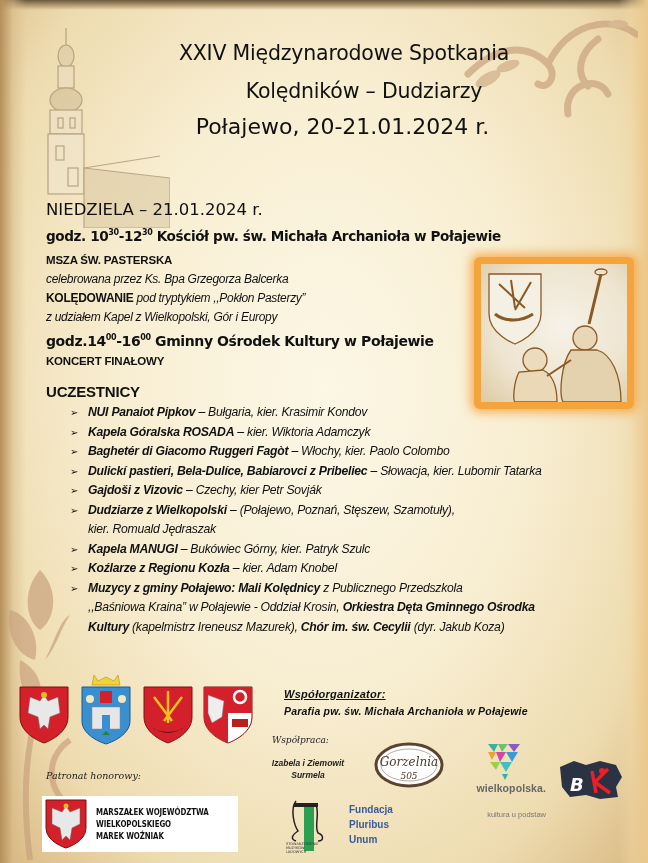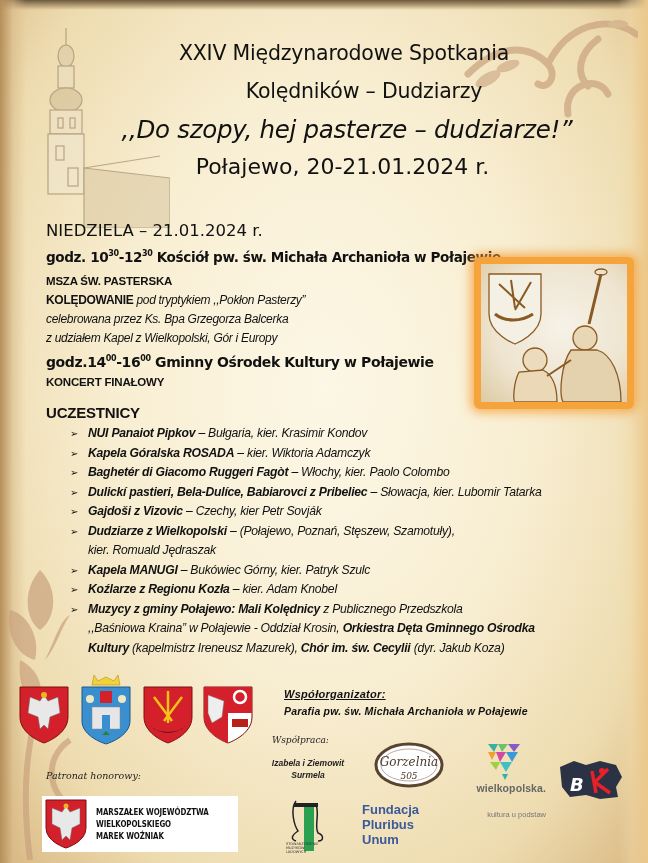--- a/index.html
+++ b/index.html
@@ -43,21 +43,21 @@
   .title-line2 { padding-left: 40px; margin-left: 40px; }
   .title-quote {
     font-family: "DejaVu Sans", sans-serif; font-style: italic;
     font-size: 24.5px; line-height: 40px; letter-spacing: -0.3px; padding-left: 46px;
   }
   .title-place {
     font-family: "DejaVu Sans", sans-serif;
     font-size: 22px; line-height: 34px; padding-left: 37px;
   }
 
-  .content { position: absolute; left: 46px; top: 198px; width: 580px; margin-top: 21px; }
+  .content { position: absolute; left: 46px; top: 198px; width: 580px; }
   .day-heading {
     font-family: "DejaVu Sans", sans-serif;
     font-size: 16.5px; line-height: 24px; color: #111;
   }
   .time-line {
     font-family: "DejaVu Sans", sans-serif;
     font-size: 13.6px; font-weight: bold; line-height: 22px; margin-left: 0;
     letter-spacing: -0.4px;
   }
   .time-line sup { font-size: 8px; vertical-align: 6px; }
@@ -124,22 +124,22 @@
   }
   .patronat-crest { width: 44px; height: 52px; }
   .patronat-text {
     font-family: "DejaVu Sans", sans-serif;
     font-size: 8.3px; font-weight: bold; line-height: 12px; letter-spacing: -0.1px; color: #111;
     transform: scaleX(0.85); transform-origin: left center; white-space: nowrap;
   }
 
   .muzykow { position: absolute; left: 284px; top: 795px; width: 44px; height: 60px; }
   .pluribus {
-    position: absolute; left: 362px; top: 802px;
-    font-size: 13px; font-weight: bold; color: #3a5a9a; line-height: 15px;
+    position: absolute; left: 349px; top: 802px;
+    font-size: 10px; font-weight: bold; color: #3a5a9a; line-height: 15px;
   }
 </style>
 </head>
 <body>
 
 <div class="parchment"></div>
 <div class="edge-top"></div>
 <div class="edge-left"></div>
 <div class="edge-right"></div>
 
@@ -183,36 +183,35 @@
   </g>
   <g fill="none" stroke="#c9a27e" stroke-width="6">
     <path d="M 38 140 C 30 180, 20 220, 30 300"></path>
     <path d="M 70 180 C 40 200, 50 240, 78 250"></path>
   </g>
 </svg>
 
 <div class="title-block">
   <div class="title-line1">XXIV Międzynarodowe Spotkania</div>
   <div class="title-line2">Kolędników – Dudziarzy</div>
-  <div class="title-quote">,,Do szopy, hej pasterze – dudziarze!”</div>
   <div class="title-place">Połajewo, 20-21.01.2024 r.</div>
 </div>
 
 <div class="content">
   <div class="day-heading">NIEDZIELA – 21.01.2024 r.</div>
 
   <div class="time-line">
     <span>godz. 10</span><sup>30</sup><span>-12</span><sup>30</sup><span> Kościół pw. św. Michała Archanioła w Połajewie</span>
   </div>
 
   <div class="small-bold" style="margin-top:4px">MSZA ŚW. PASTERSKA</div>
+  <div class="small-italic">celebrowana przez Ks. Bpa Grzegorza Balcerka</div>
   <div class="small-italic">
     <span class="bi-plain" style="font-style:normal">KOLĘDOWANIE</span><span> pod tryptykiem ,,Pokłon Pasterzy”</span>
   </div>
-  <div class="small-italic">celebrowana przez Ks. Bpa Grzegorza Balcerka</div>
   <div class="small-italic">z udziałem Kapel z Wielkopolski,  Gór i Europy</div>
 
   <div class="time-line" style="font-size:14px">
     <span>godz.14</span><sup>00</sup><span>-16</span><sup>00</sup><span> Gminny Ośrodek Kultury w Połajewie</span>
   </div>
   <div class="small-bold">KONCERT FINAŁOWY</div>
 
   <div class="sec-heading">UCZESTNICY</div>
   <ul class="participants">
     <li><span class="arrow">➢</span><span class="b">NUI Panaiot Pipkov</span><span class="i"> – Bułgaria, kier. Krasimir Kondov</span></li>

